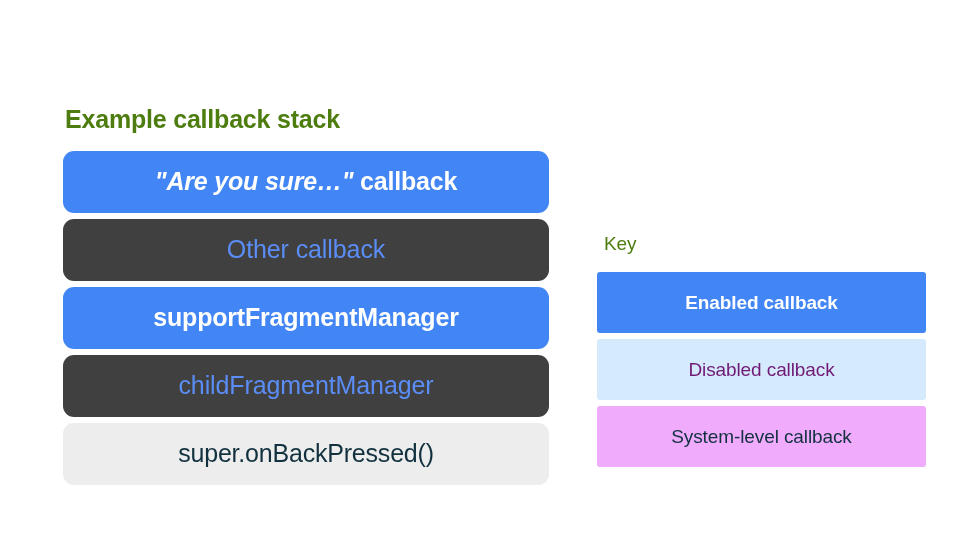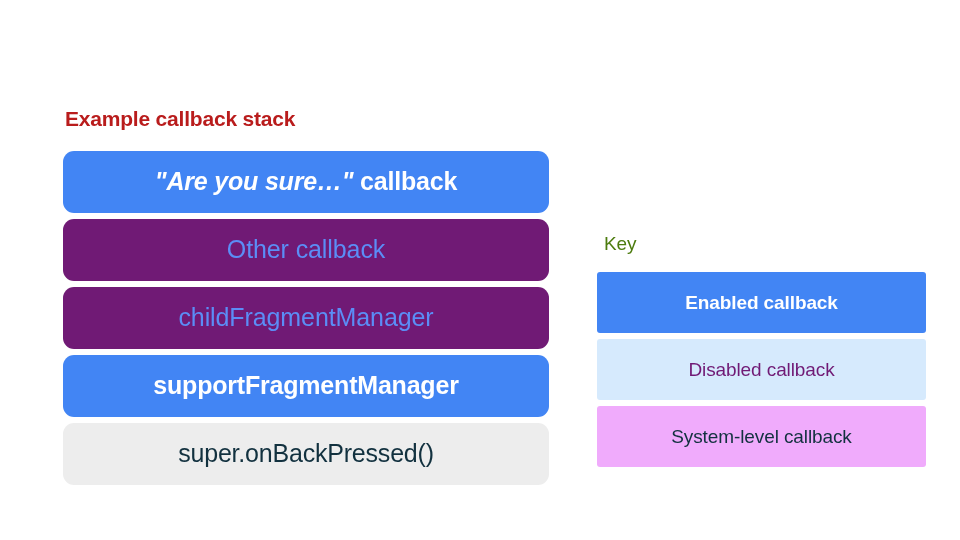--- a/index.html
+++ b/index.html
@@ -23,24 +23,24 @@
 
   
   .stack-column {
     position: absolute;
     left: 63px;
     top: 103px;
     width: 486px;
   }
 
   .section-title {
-    font-size: 21px;
+    font-size: 25px;
     font-weight: 700;
     letter-spacing: -0.2px;
-    color: #b91c1c;
+    color: #4d7c0f;
     line-height: 32px;
     margin: 0 0 16px 2px;
     white-space: nowrap;
   }
 
   .card {
     box-sizing: border-box;
     width: 100%;
     height: 62px;
     border-radius: 11px;
@@ -65,21 +65,21 @@
     background: #4285F4;
   }
   .card.enabled .card-label {
     color: #ffffff;
     font-weight: 700;
     font-size: 25px;
     letter-spacing: -0.2px;
   }
 
   .card.disabled {
-    background: #701a75;
+    background: #404040;
   }
   .card.disabled .card-label {
     color: #5B8DF6;
     font-weight: 400;
     font-size: 25px;
     letter-spacing: -0.1px;
   }
 
   .card.system {
     background: #EDEDED;
@@ -163,28 +163,28 @@
     <h1 class="section-title">Example callback stack</h1>
 
     <div class="card enabled">
       <span class="card-label"><span class="quoted">"Are you sure…"</span><span> callback</span></span>
     </div>
 
     <div class="card disabled">
       <span class="card-label">Other callback</span>
     </div>
 
+    <div class="card enabled">
+      <span class="card-label">supportFragmentManager</span>
+    </div>
+
     <div class="card disabled">
       <span class="card-label">childFragmentManager</span>
     </div>
 
-    <div class="card enabled">
-      <span class="card-label">supportFragmentManager</span>
-    </div>
-
     <div class="card system">
       <span class="card-label">super.onBackPressed()</span>
     </div>
 
   </div>
 
   <div class="key-column">
 
     <div class="key-title">Key</div>
 

